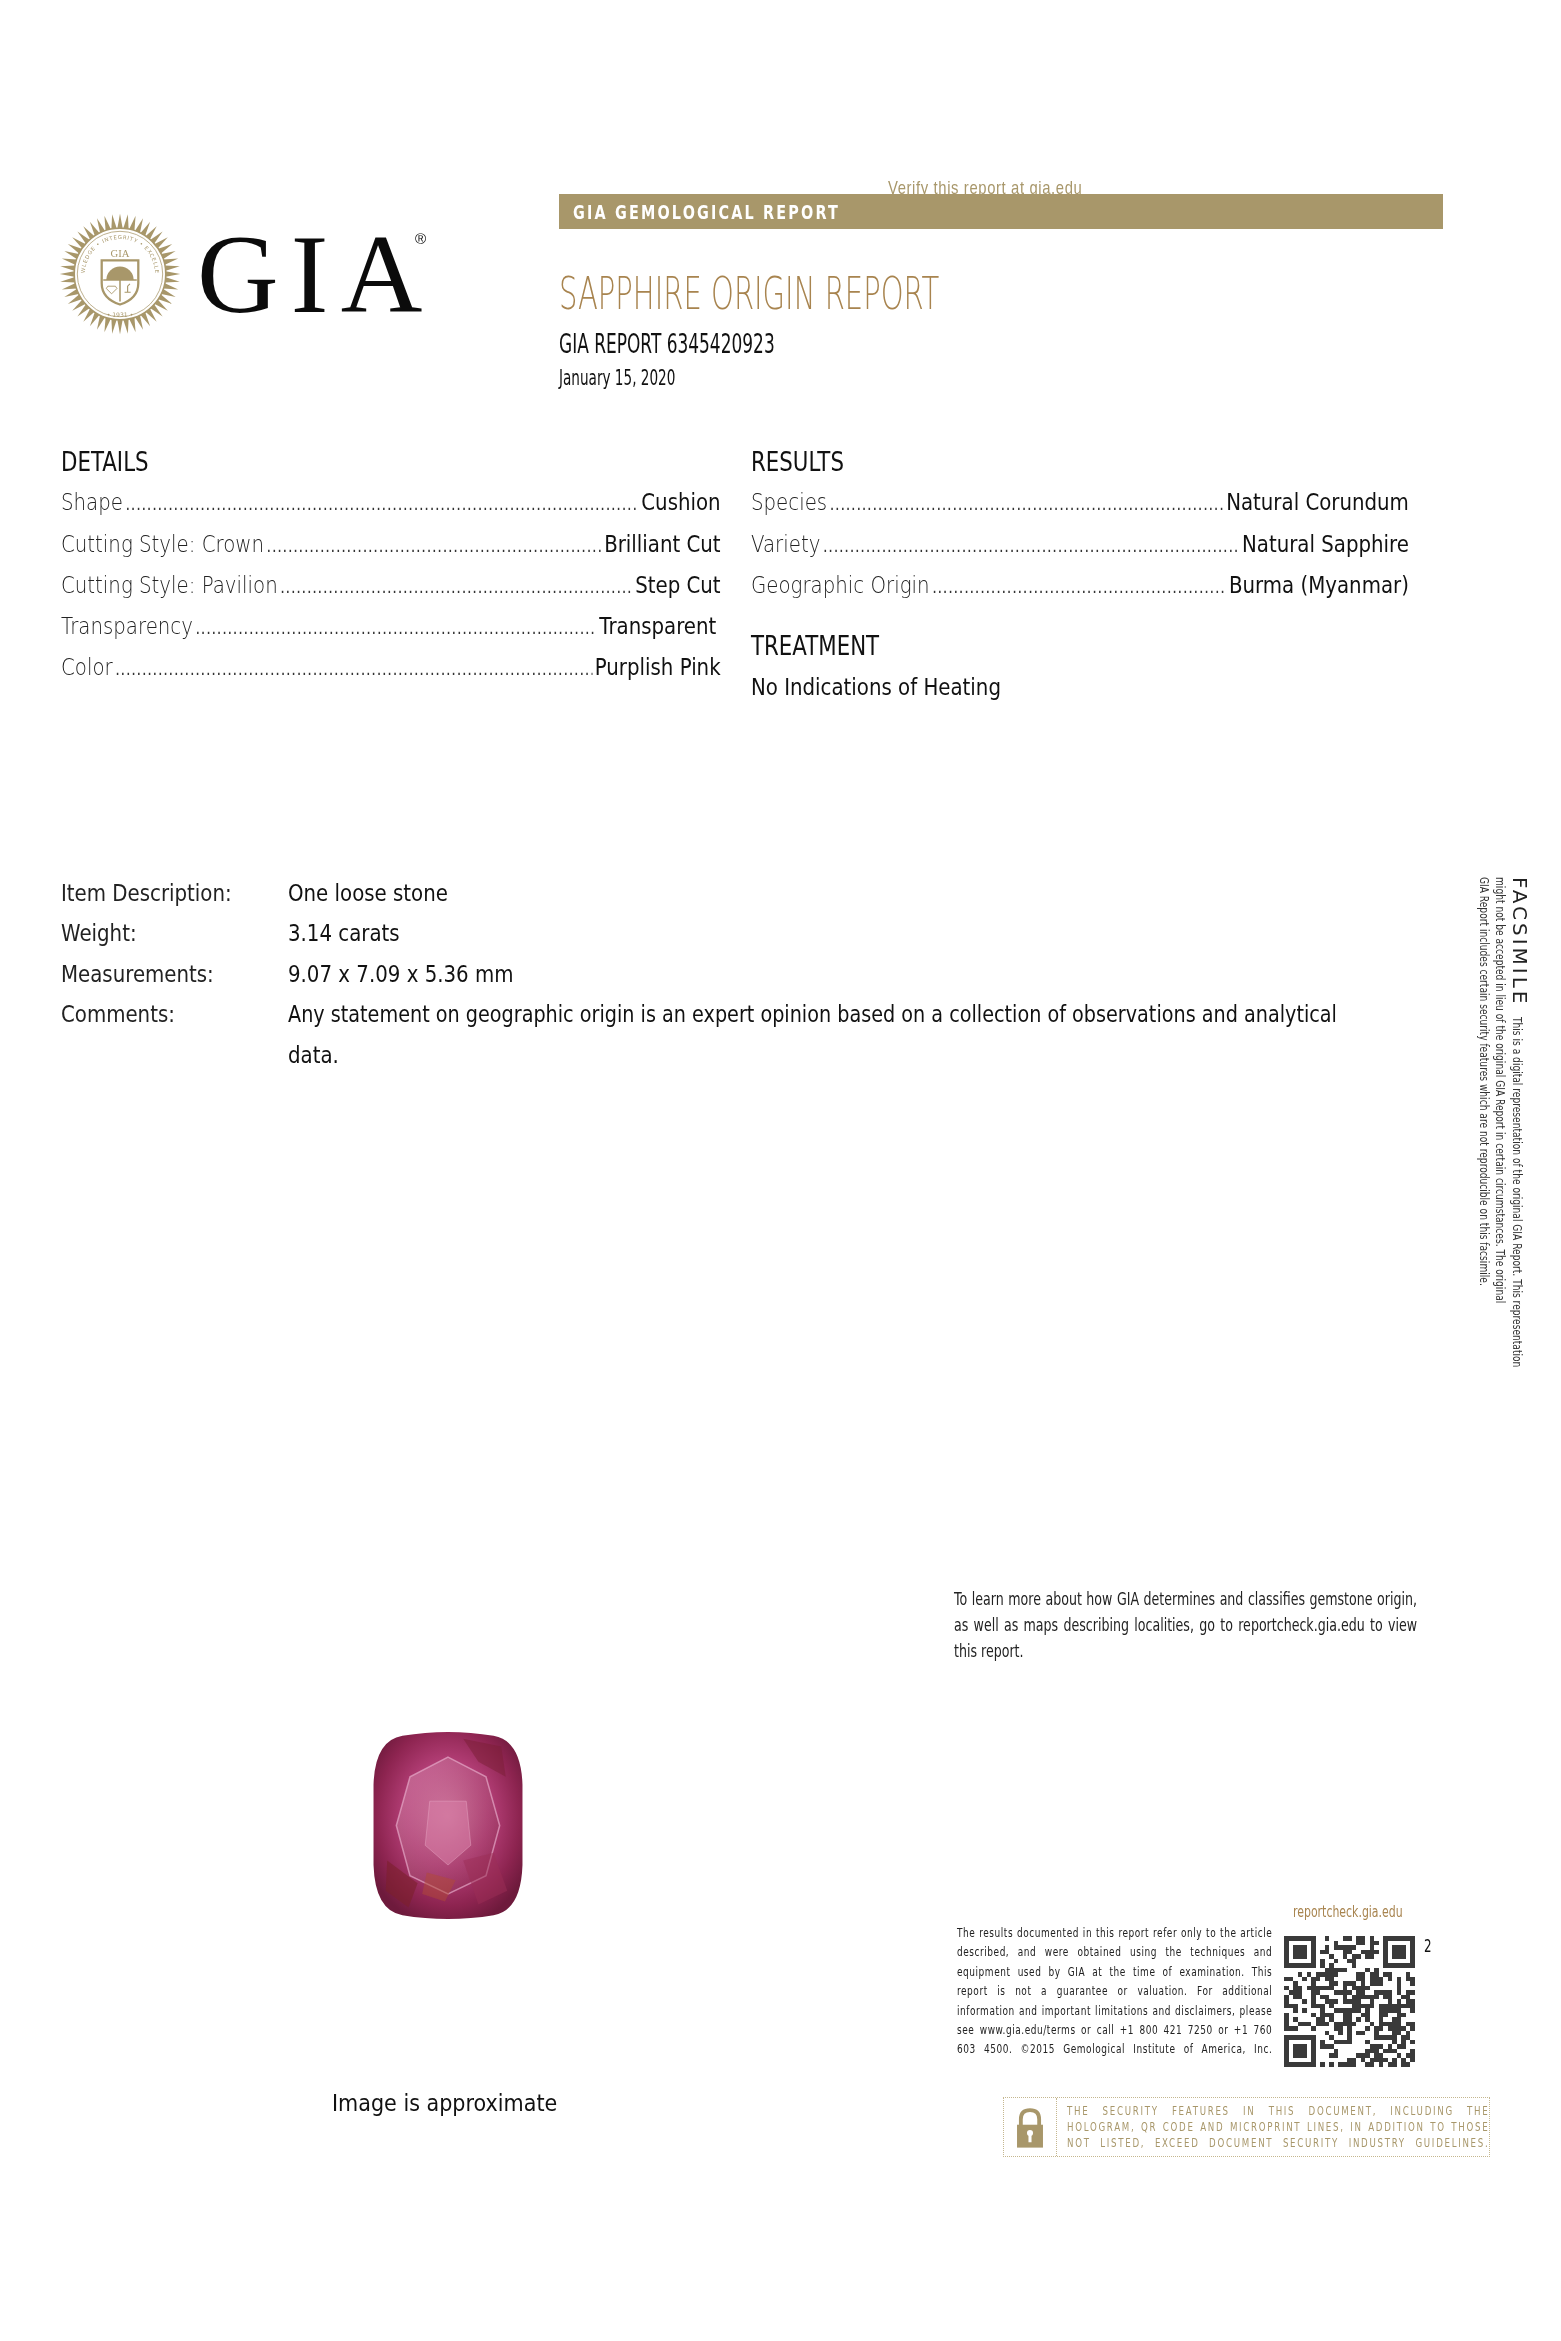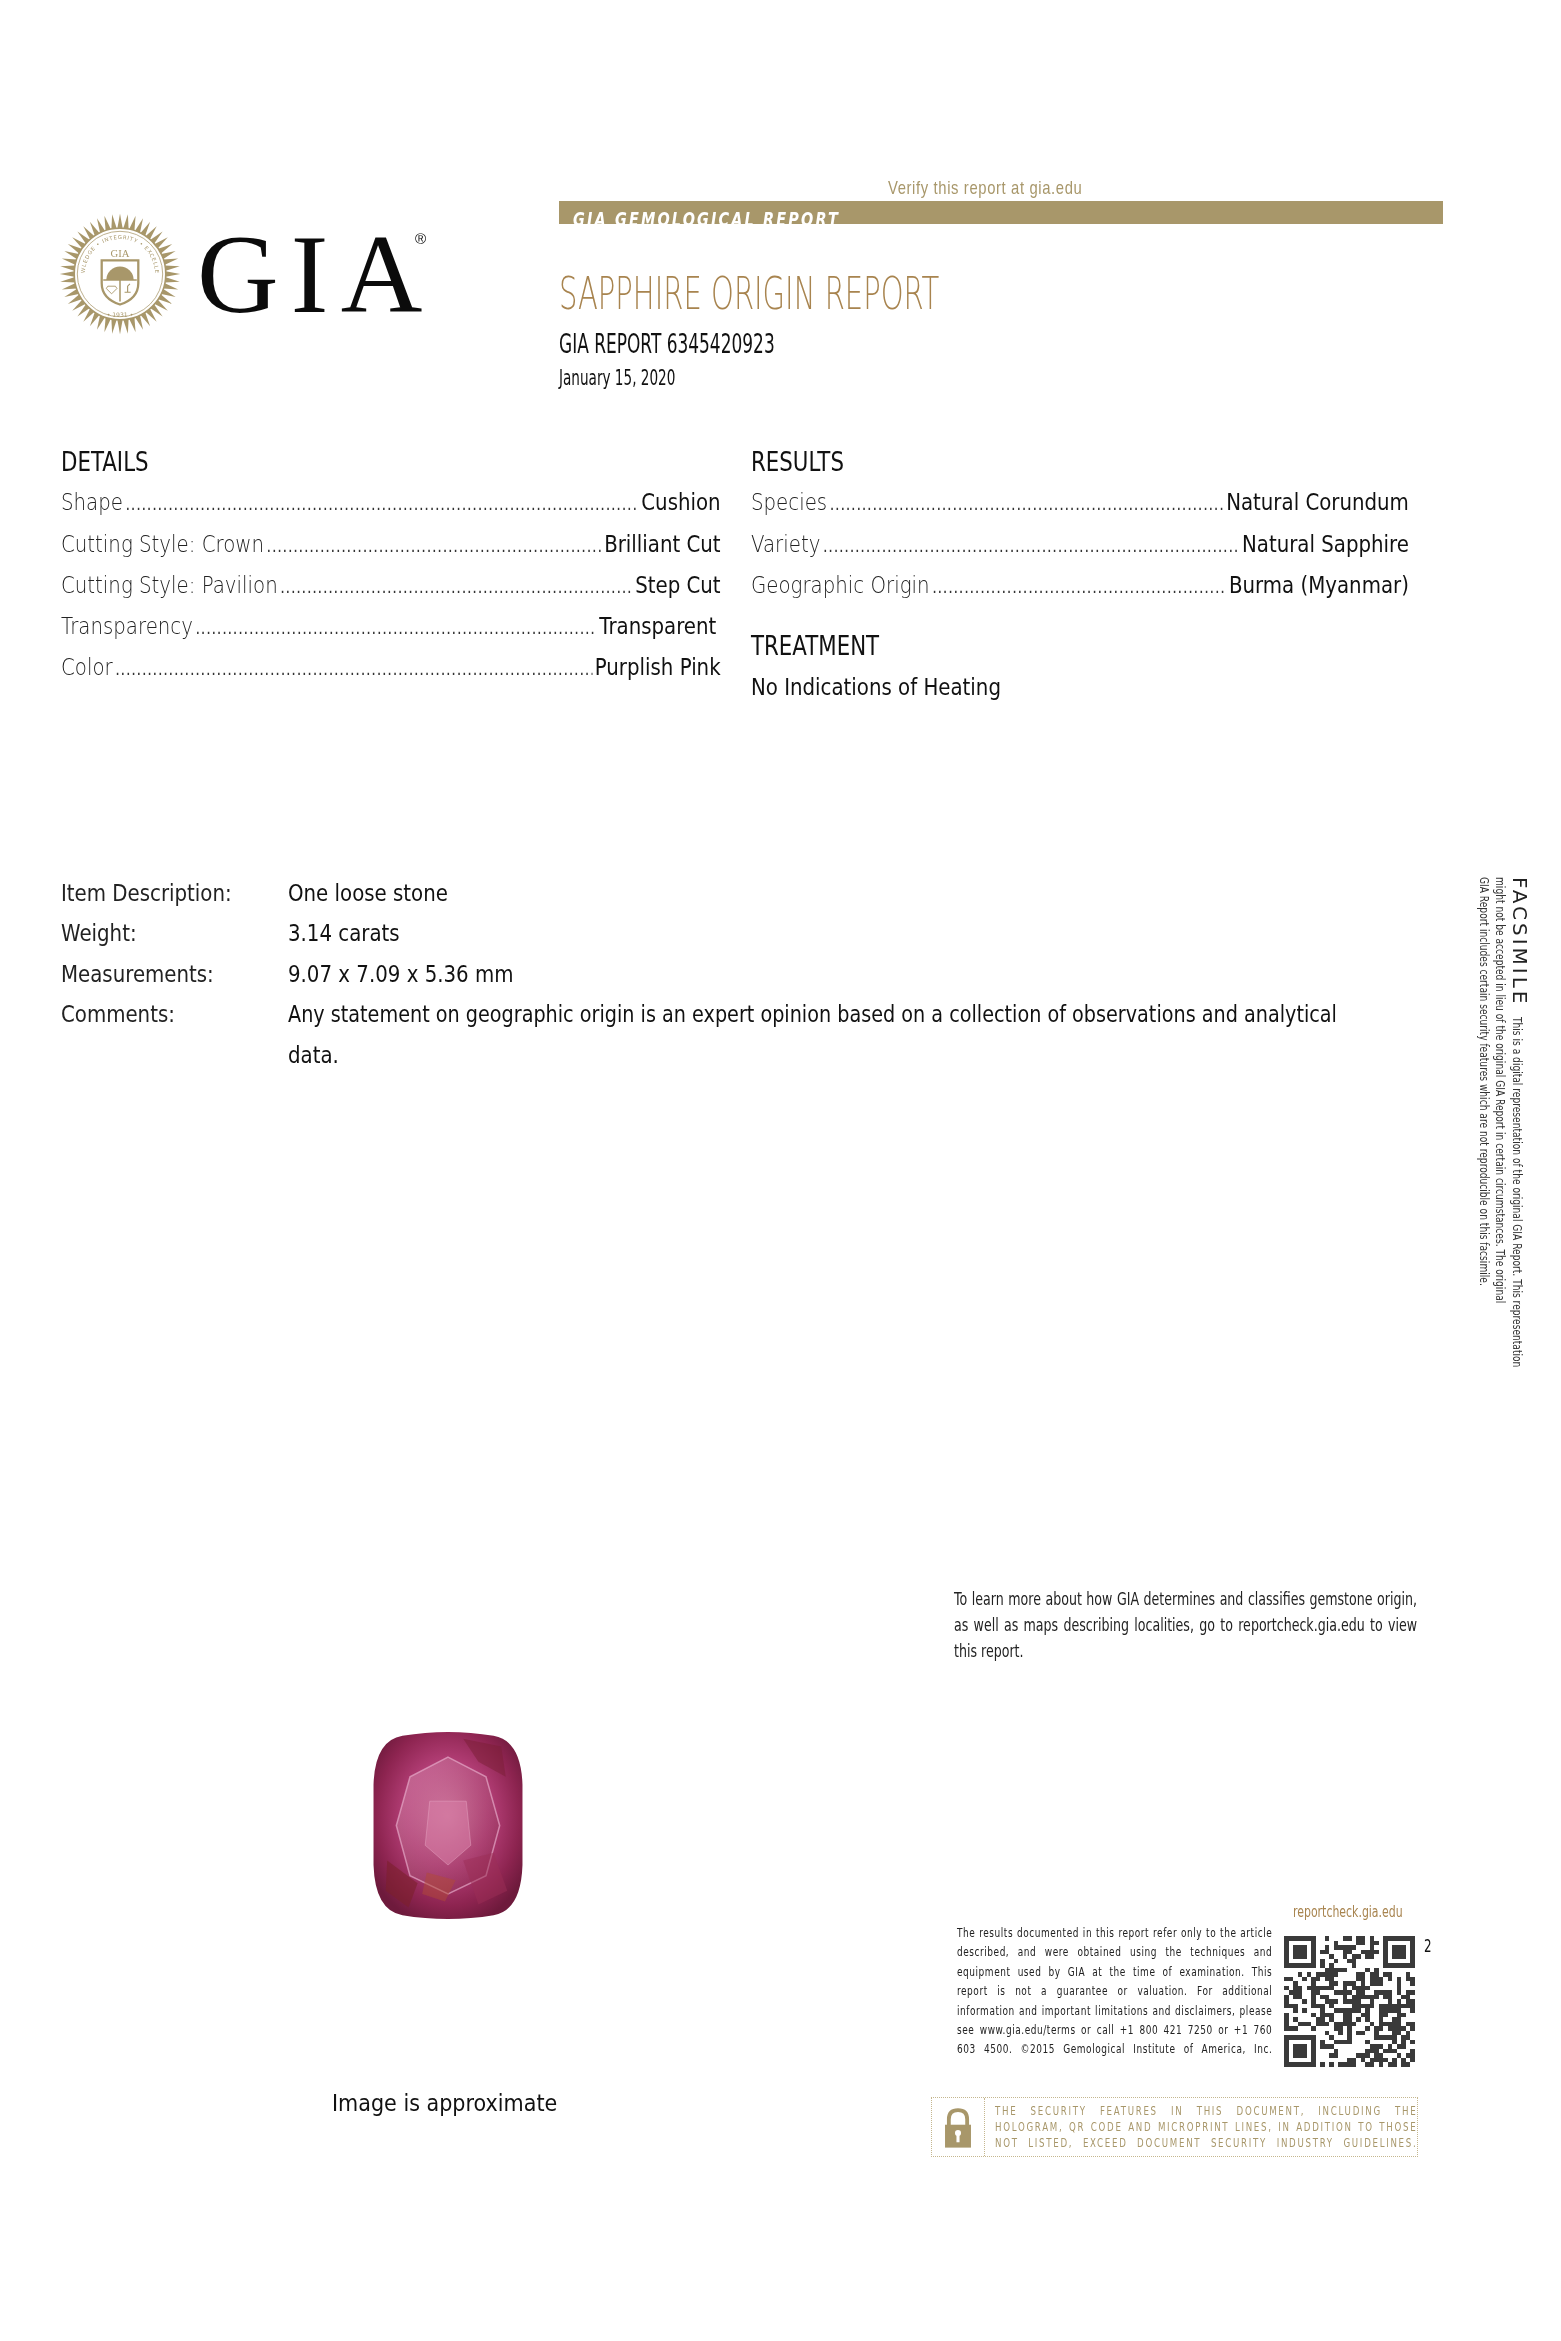--- a/index.html
+++ b/index.html
@@ -1,21 +1,21 @@
 <!DOCTYPE html>
 <html style="font-size:12.2px"><head>
 <meta charset="utf-8">
 <style>
   html, body { margin:0; padding:0; background:#ffffff; }
   body { width:1561px; height:2342px; position:relative; overflow:hidden; font-family:"Liberation Sans", sans-serif; color:#111; }
   .abs { position:absolute; }
 
   
   #verify { left:888px; top:177px; font-size:19px; letter-spacing:0.8px; color:#a8976a; transform:scaleX(0.78); transform-origin:left top; white-space:nowrap; }
-  #banner { left:559px; top:201px; width:884px; height:23px; background:#a8976a;font-style:italic; }
+  #banner { left:559px; top:194px; width:884px; height:35px; background:#a8976a; }
   #banner-label { position:absolute; left:13.7px; top:6.1px; color:#fff; font-family:"DejaVu Sans", sans-serif; font-weight:bold; font-size:20px; letter-spacing:3px; transform:scaleX(0.72); transform-origin:left top; white-space:nowrap; }
   #report-title { left:559px; top:268px; font-family:"DejaVu Sans", sans-serif; font-size:44px; color:#a8844f; transform:scaleX(0.66); transform-origin:left top; white-space:nowrap; font-weight:300; }
   #report-number { left:559px; top:328px; font-family:"DejaVu Sans", sans-serif; font-size:27.4px; color:#111; transform:scaleX(0.62); transform-origin:left top; white-space:nowrap; }
   #report-date { left:559px; top:366px; font-family:"DejaVu Sans", sans-serif; font-size:20.6px; color:#111; transform:scaleX(0.66); transform-origin:left top; white-space:nowrap; }
 
   
   #seal { left:59px; top:213px; width:122px; height:122px; }
   #wordmark { left:197px; top:217px; font-family:"Liberation Serif", serif; font-size:113px; letter-spacing:12.2px; color:#0b0b0b; line-height:1; white-space:nowrap; }
   #reg { left:415px; top:230px; font-size:15.2px; color:#111; }
 
@@ -45,21 +45,21 @@
   #gem { left:372px; top:1731px; width:152px; height:189px; }
   #gem-caption { left:332px; top:2090px; font-family:"DejaVu Sans", sans-serif; font-size:23px; color:#111; white-space:nowrap; transform:scaleX(0.9); transform-origin:left top; }
 
   
   #disclaimer { left:957px; top:1923px; width:457px; font-family:"DejaVu Sans", sans-serif; font-size:13px; line-height:19.4px; color:#222; transform:scaleX(0.69); transform-origin:left top; text-align:justify; text-align-last:justify; letter-spacing:0.8px; }
   #reportcheck { left:1293px; top:1903px; font-family:"DejaVu Sans", sans-serif; font-size:15.2px; color:#a8844f; transform:scaleX(0.72); transform-origin:left top; white-space:nowrap; }
   #qr { left:1284px; top:1936px; width:131px; height:131px; }
   #page-num { left:1424px; top:1936px; font-family:"DejaVu Sans", sans-serif; font-size:17px; color:#111; transform:scaleX(0.7); transform-origin:left top; }
 
   
-  #security { left:931px; top:2097px; width:485px; height:58px; border:0.8px dotted #c5b78f;text-decoration:underline; }
+  #security { left:1003px; top:2097px; width:485px; height:58px; border:0.8px dotted #c5b78f;text-decoration:underline; }
   #security-lock { position:absolute; left:0; top:0; width:52px; height:58px; border-right:0.8px dotted #c5b78f; }
   #security-text { position:absolute; left:63px; top:5.3px; width:595px; font-family:"DejaVu Sans", sans-serif; font-size:12.2px; line-height:16px; letter-spacing:2.4px; color:#a8976a; transform:scaleX(0.71); transform-origin:left top; text-align:justify; text-align-last:justify; }
 </style>
 </head>
 <body>
 
 <div id="verify" class="abs">Verify this report at gia.edu</div>
 
 <div id="banner" class="abs">
   <span id="banner-label">GIA GEMOLOGICAL REPORT</span>

